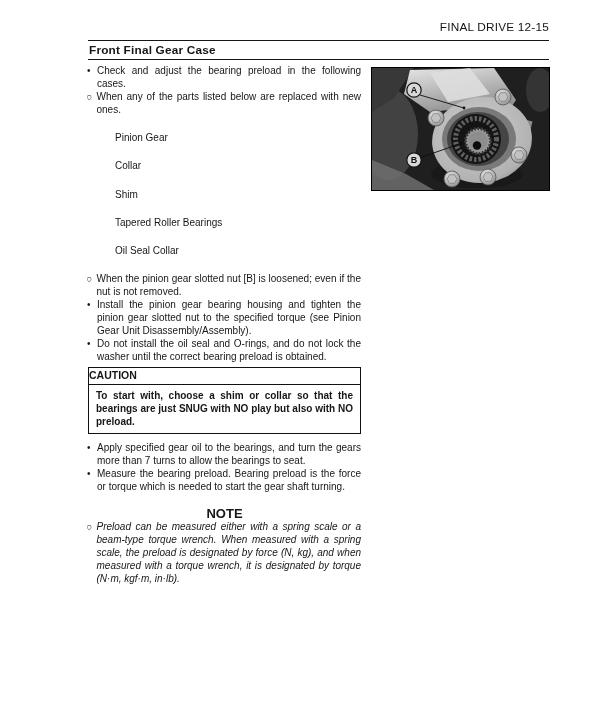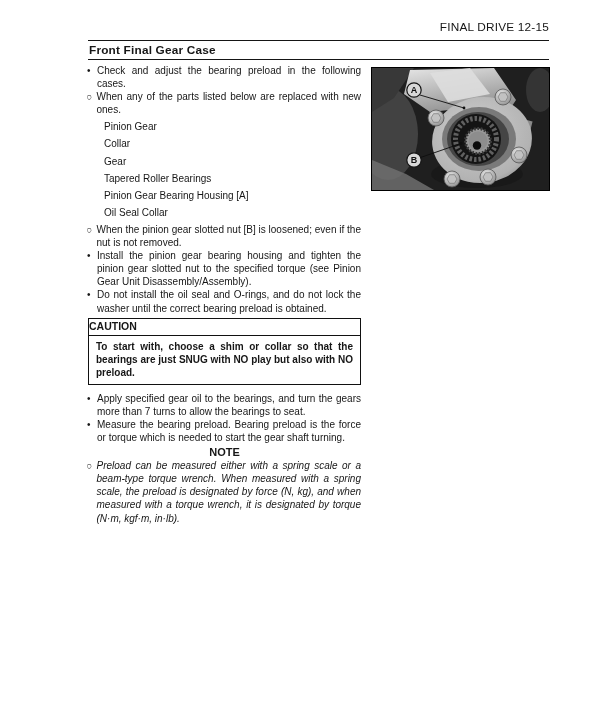--- a/index.html
+++ b/index.html
@@ -12,29 +12,29 @@
   .rule1{top:40px;}
   .rule2{top:59px;}
   .section-title{position:absolute;top:43px;left:89px;font-weight:bold;font-size:11.8px;letter-spacing:.2px;}
 
   .col{position:absolute;left:88px;top:64px;width:273px;font-size:10px;line-height:13.1px;}
   .plain{margin:0;}
   .li{position:relative;margin:0;padding-left:9px;text-align:justify;}
   .li .mk{position:absolute;left:-1px;top:0;}
   .li.circle{padding-left:8.5px;}
   .li.circle .mk{left:-1.5px;font-size:9.5px;}
-  .part{margin:4px;padding-left:12px;}
+  .part{margin:15px;padding-left:12px;}
 
   .caution-box{border:1.4px solid #111;margin:3px 0 7px 0;}
   .caution-title{font-weight:bold;font-size:10.5px;
                  border-bottom:1.4px solid #111;padding:1px 0 2px 0;}
   .caution-body{padding:4px 7px 5px 7px;font-weight:bold;text-align:justify;line-height:13px;}
   .caution-body p{margin:0;}
 
-  .note-title{text-align:center;font-weight:bold;font-size:11px;margin:2px 0 0 0;}
+  .note-title{text-align:center;font-weight:bold;font-size:13px;margin:14px 0 0 0;}
   .note-item{font-style:italic;}
 
   .figure{position:absolute;left:371px;top:67px;width:179px;height:124px;
           border:1.5px solid #000;box-sizing:border-box;background:#222;}
   .figure svg{display:block;width:100%;height:100%;}
 </style>
 </head>
 <body>
 
 <div class="page">
@@ -51,23 +51,22 @@
       <span class="mk">•</span>
       <span>Check and adjust the bearing preload in the following cases.</span>
     </p>
     <p class="li circle">
       <span class="mk">○</span>
       <span>When any of the parts listed below are replaced with new ones.</span>
     </p>
 
     <p class="part">Pinion Gear</p>
     <p class="part">Collar</p>
-    <p class="part">Gear</p>
+    <p class="part">Shim</p>
     <p class="part">Tapered Roller Bearings</p>
-    <p class="part">Pinion Gear Bearing Housing [A]</p>
     <p class="part">Oil Seal Collar</p>
 
     <p class="li circle">
       <span class="mk">○</span>
       <span>When the pinion gear slotted nut [B] is loosened; even if the nut is not removed.</span>
     </p>
     <p class="li bullet">
       <span class="mk">•</span>
       <span>Install the pinion gear bearing housing and tighten the pinion gear slotted nut to the specified torque (see Pinion Gear Unit Disassembly/Assembly).</span>
     </p>

